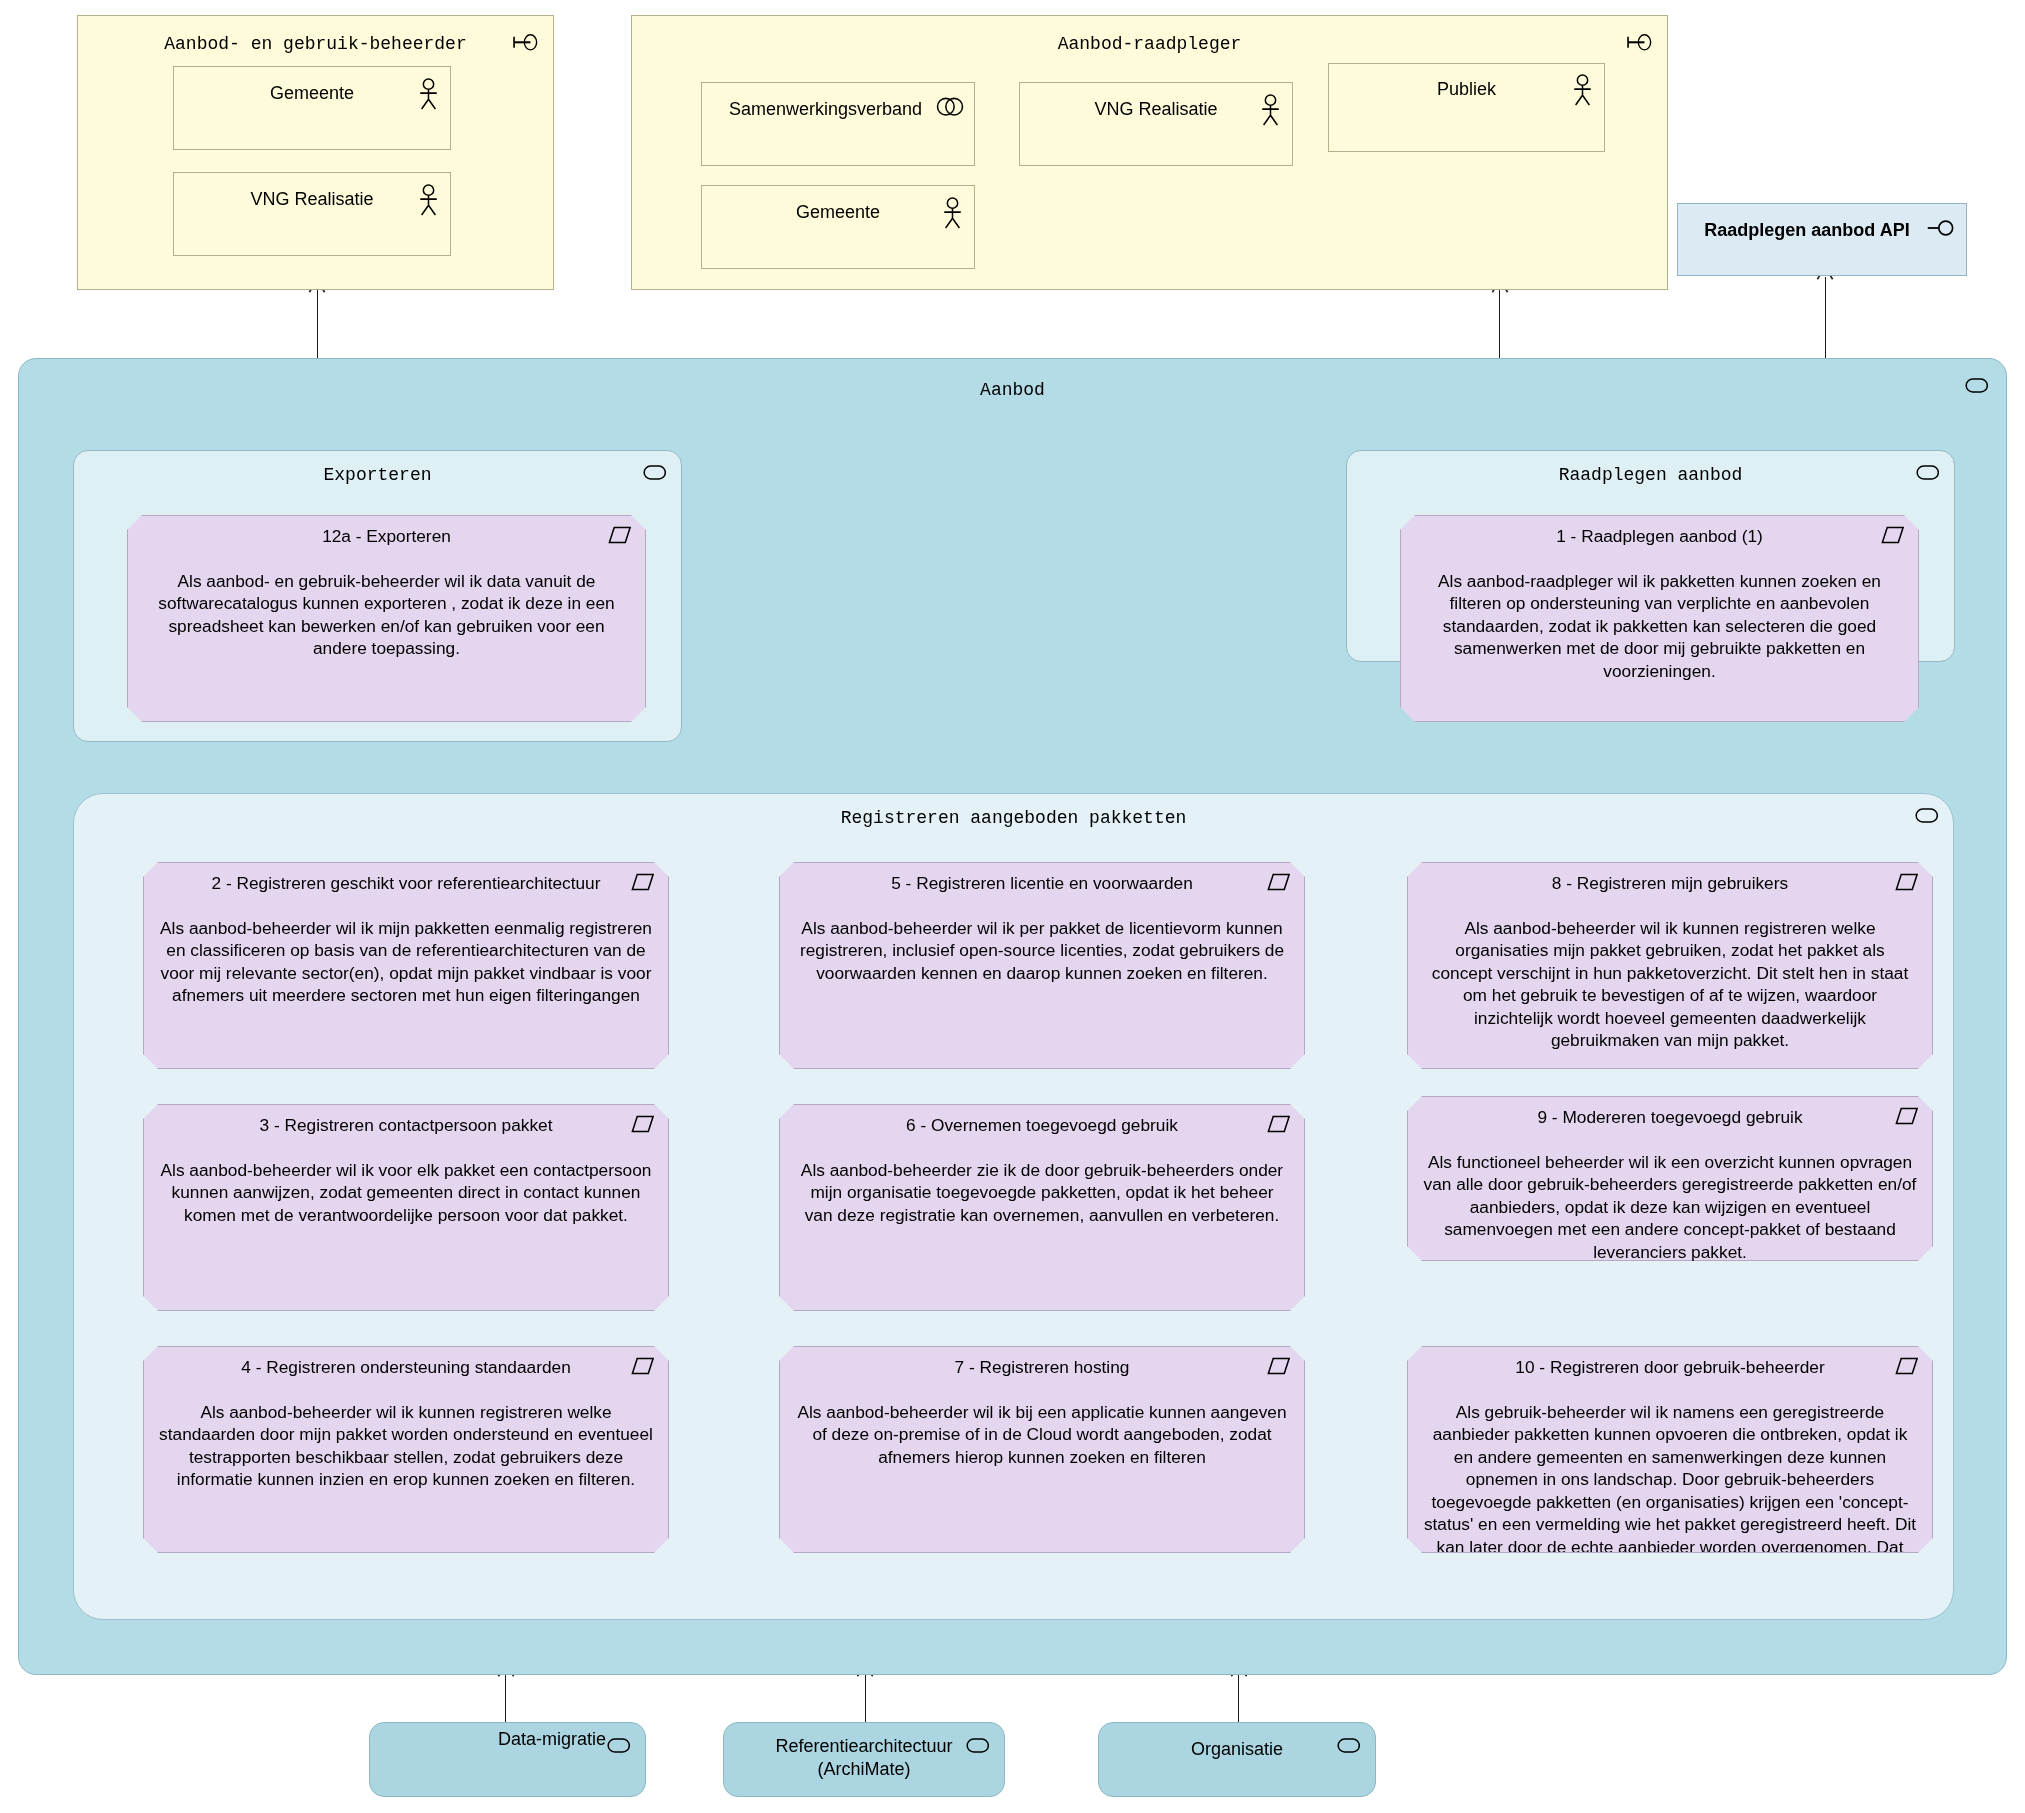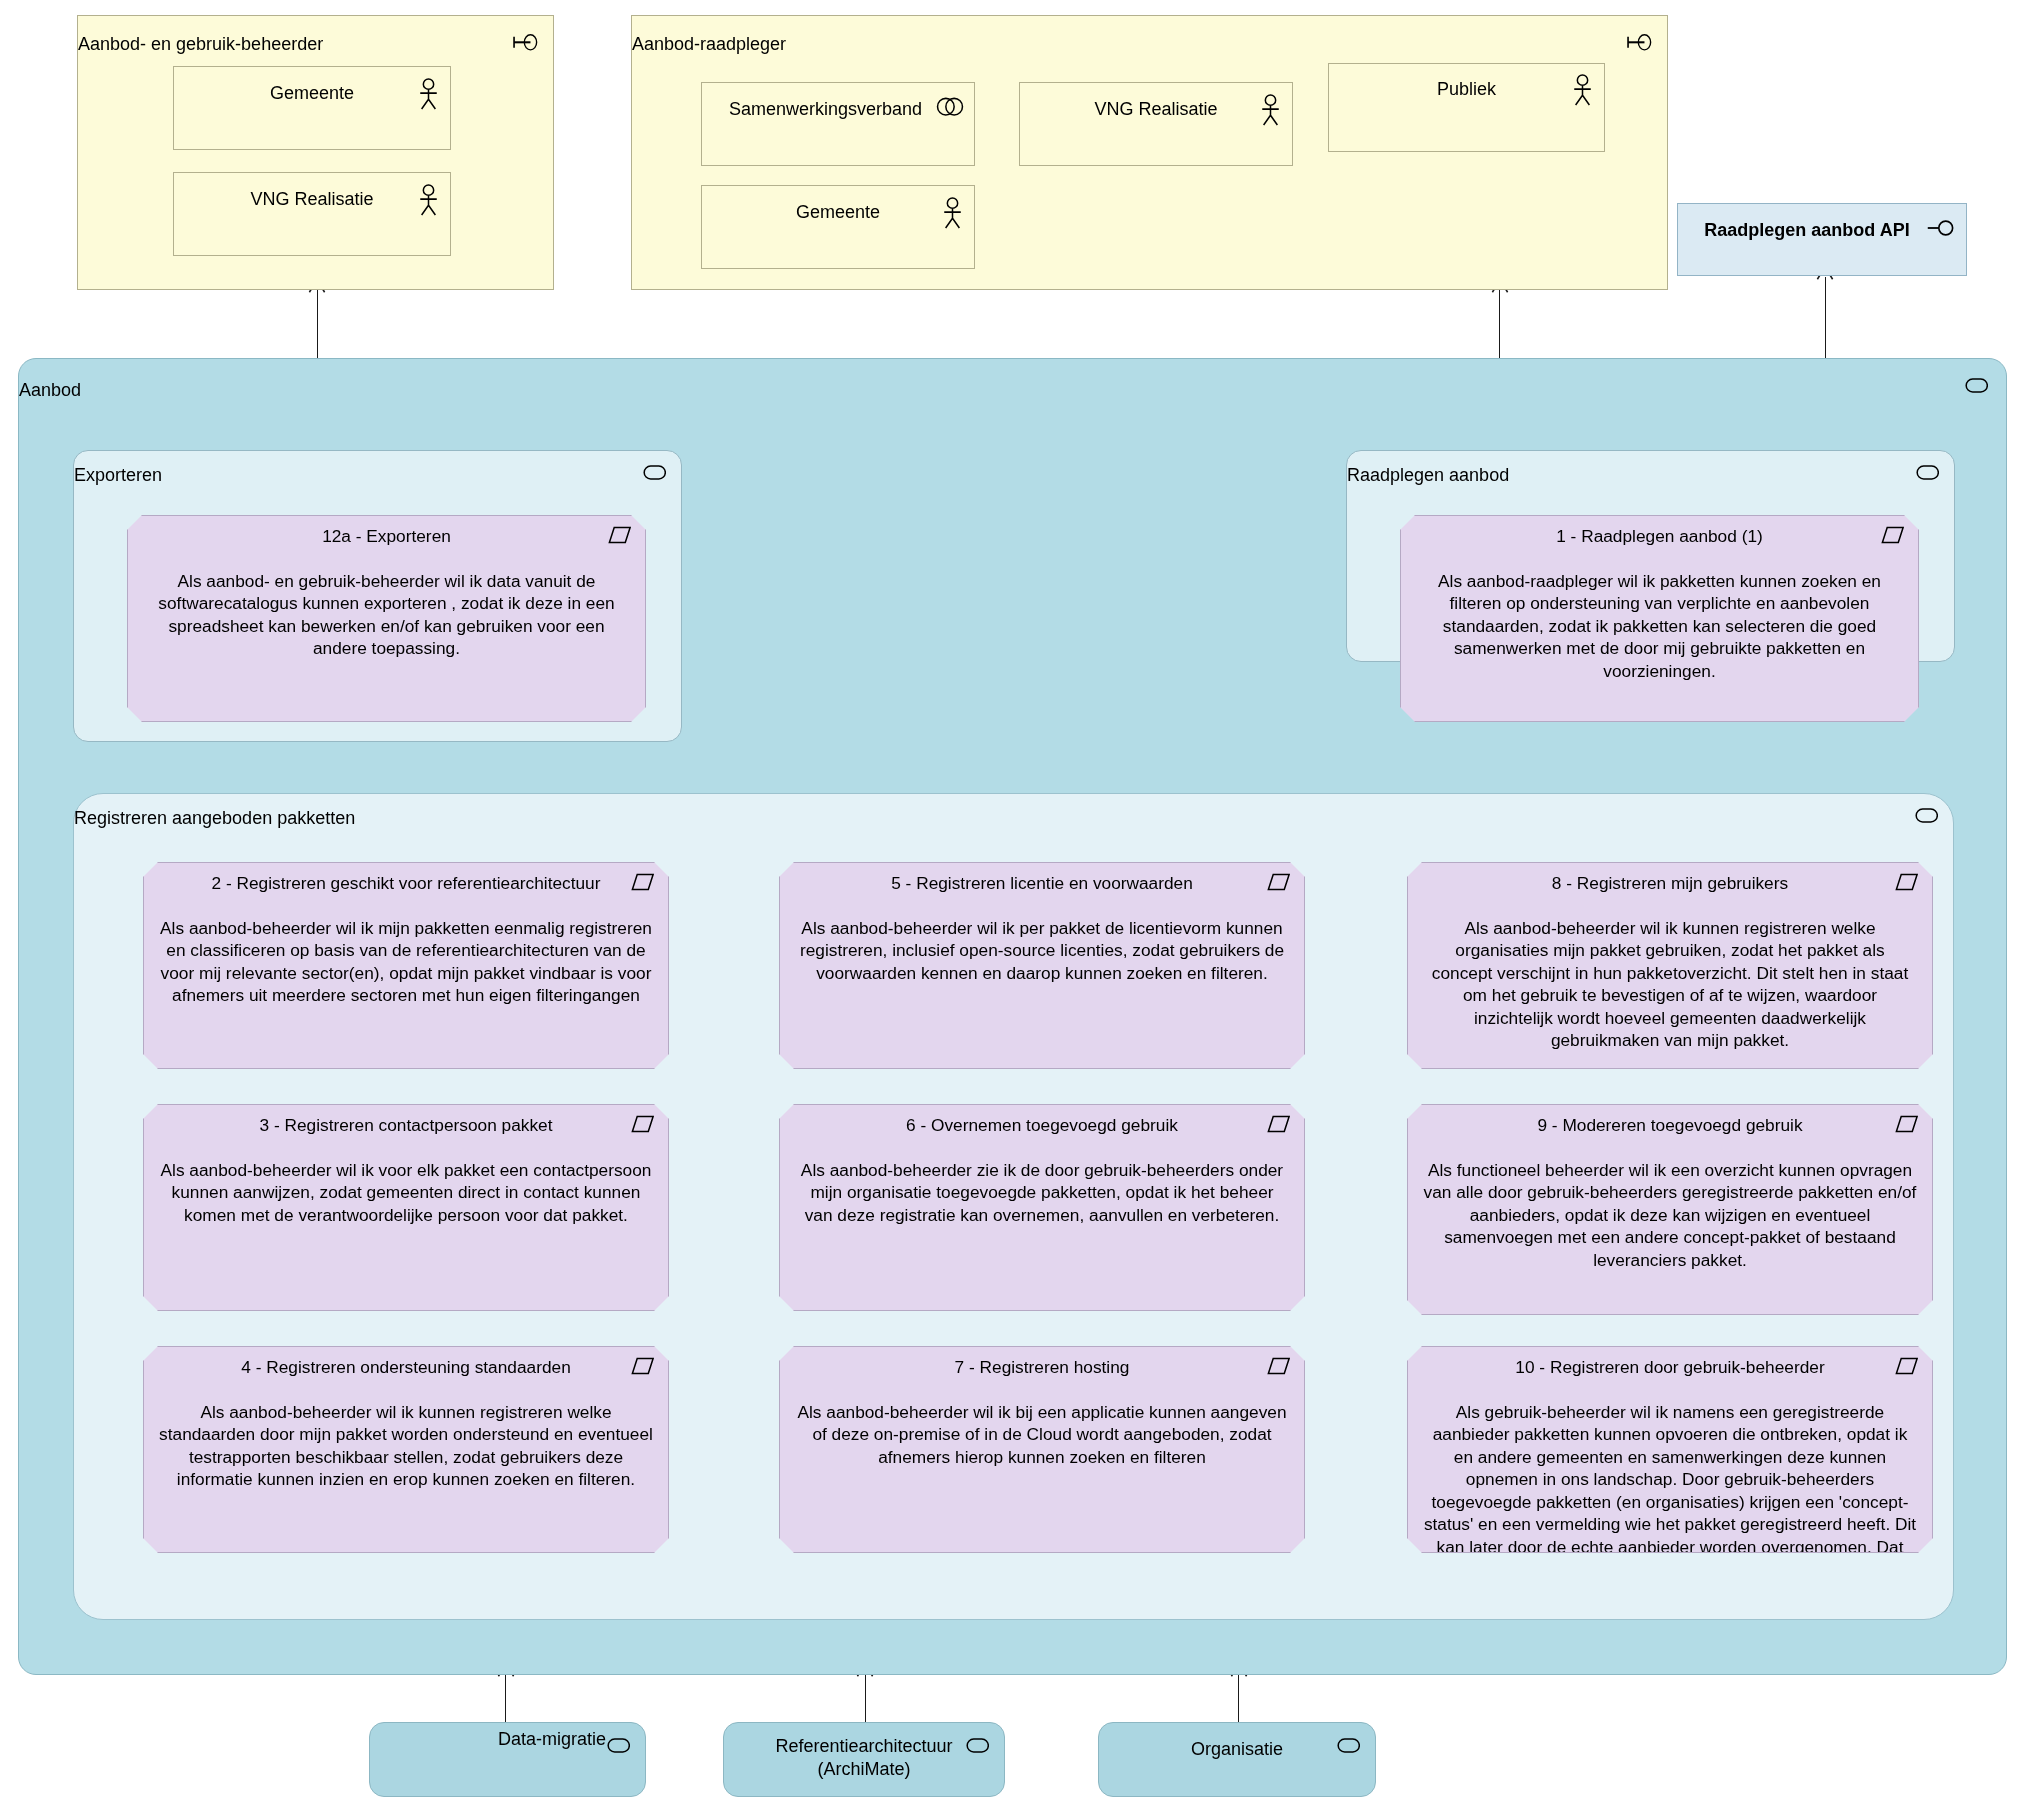--- a/index.html
+++ b/index.html
@@ -56,22 +56,22 @@
   }
   .req .body{
     position:absolute;left:15px;right:15px;top:54px;
     text-align:center;font-size:17.3px;color:#000;line-height:1.30;
     overflow:hidden;
   }
   .req.clip .body{max-height:151px;}
 
   
   .ctitle{
-    position:absolute;left:0;right:0;
-    font-size:17.3px;color:#000;
+    position:absolute;left:0;right:0;text-align:center;
+    font-size:17.3px;color:#000;font-family:Liberation Mono, monospace;
   }
 
   
   .ico svg{display:block;}
 
   
   .conn{position:absolute;background:#1a1a1a;width:1.4px;}
   .arrowhead{position:absolute;width:18px;height:14px;}
 </style>
 </head>
@@ -301,21 +301,21 @@
       <div class="el req" style="left:705px;top:310px;width:526px;height:207px;">
         <div class="title">6 - Overnemen toegevoegd gebruik</div>
         <span class="ico" style="right:14px;top:9.7px;">
           <svg width="23.5" height="18" viewBox="0 0 34 26">
               <path d="M9 2 L32 2 L25 24 L2 24 Z" fill="none" stroke="#000" stroke-width="2.2"></path>
             </svg>
         </span>
         <div class="body">Als aanbod-beheerder zie ik de door gebruik-beheerders onder mijn organisatie toegevoegde pakketten, opdat ik het beheer van deze registratie kan overnemen, aanvullen en verbeteren.</div>
       </div>
 
-      <div class="el req" style="left:1333px;top:310px;width:526px;height:211px;">
+      <div class="el req" style="left:1333px;top:302px;width:526px;height:165px;">
         <div class="title">9 - Modereren toegevoegd gebruik</div>
         <span class="ico" style="right:14px;top:9.7px;">
           <svg width="23.5" height="18" viewBox="0 0 34 26">
               <path d="M9 2 L32 2 L25 24 L2 24 Z" fill="none" stroke="#000" stroke-width="2.2"></path>
             </svg>
         </span>
         <div class="body">Als functioneel beheerder wil ik een overzicht kunnen opvragen van alle door gebruik-beheerders geregistreerde pakketten en/of aanbieders, opdat ik deze kan wijzigen en eventueel samenvoegen met een andere concept-pakket of bestaand leveranciers pakket.</div>
       </div>
 
       <div class="el req" style="left:69px;top:552px;width:526px;height:207px;">

